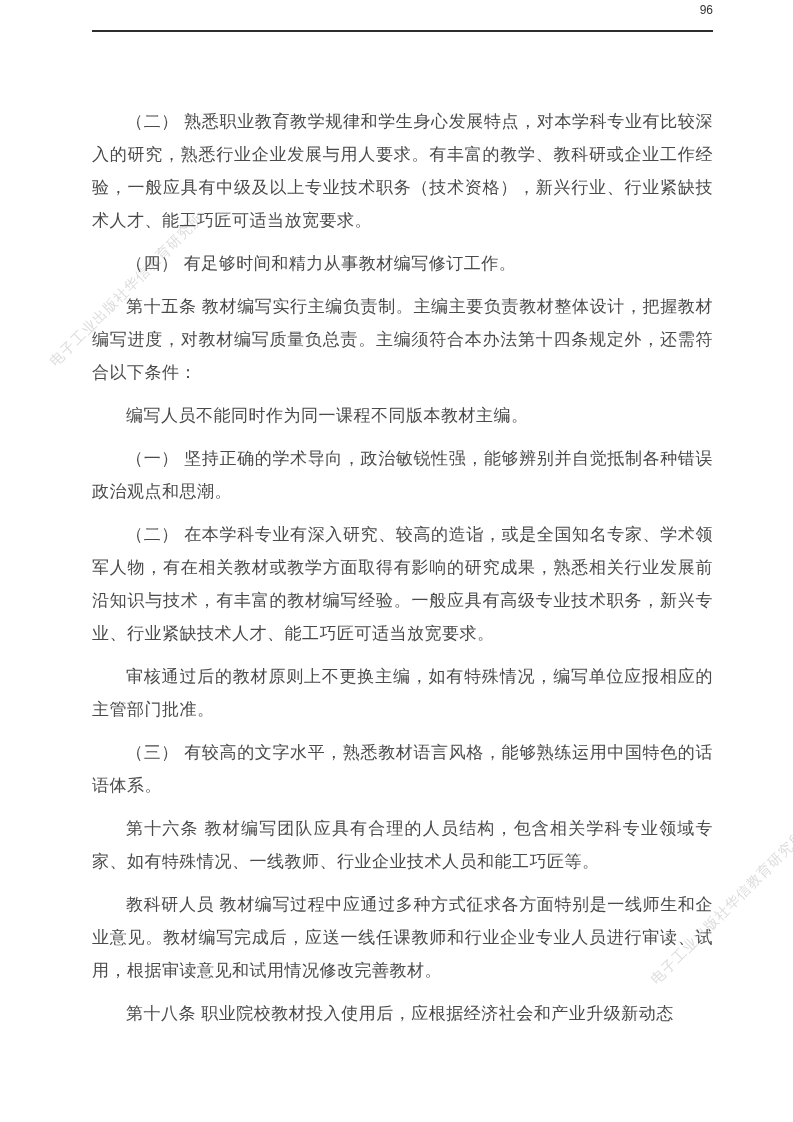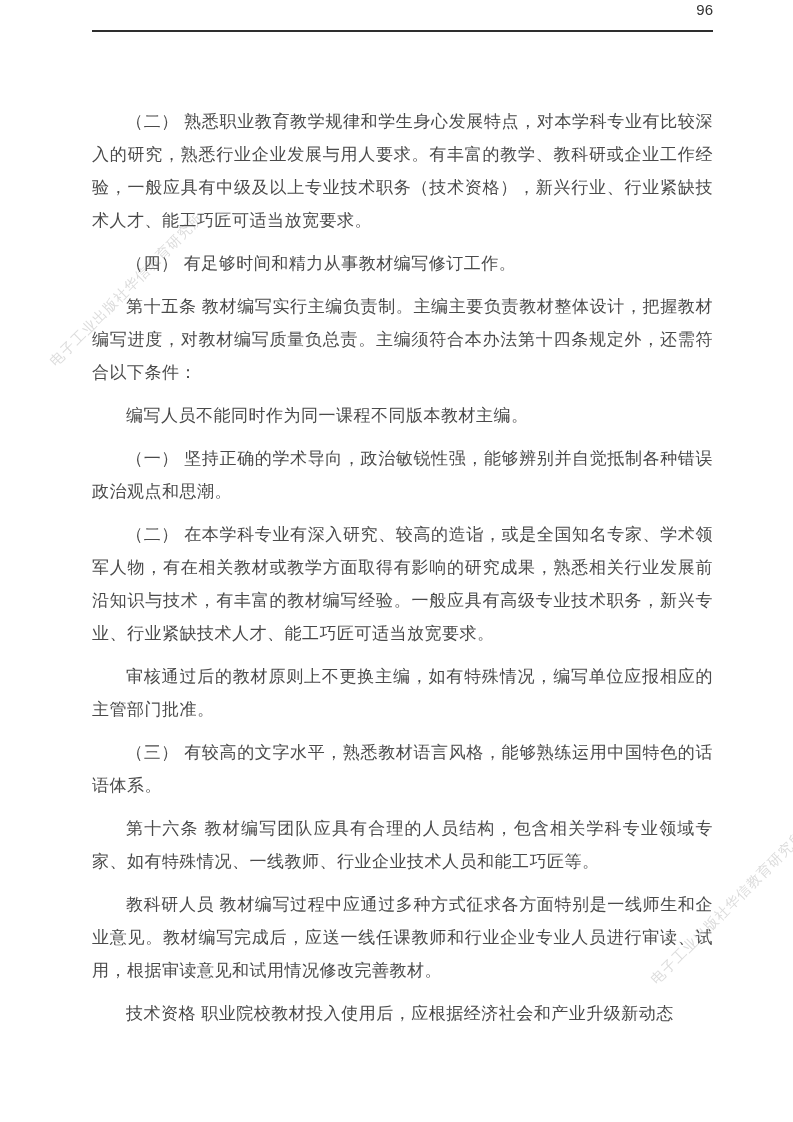--- a/index.html
+++ b/index.html
@@ -11,21 +11,21 @@
   .page{
     position:relative;
     width:793px;height:1122px;
     background:#ffffff;
     overflow:hidden;
     font-family:"Liberation Sans","DejaVu Sans",sans-serif;
   }
   .page-number{
     position:absolute;
     top:2px;right:80px;
-    font-size:15px;
+    font-size:12px;
     line-height:16px;
     color:#333333;
   }
   .header-rule{
     position:absolute;
     top:30px;left:92px;right:80px;
     height:2px;
     background:#2e2e2e;
   }
   .watermark{
@@ -78,16 +78,16 @@
     <p class="para">（二） 熟悉职业教育教学规律和学生身心发展特点，对本学科专业有比较深入的研究，熟悉行业企业发展与用人要求。有丰富的教学、教科研或企业工作经验，一般应具有中级及以上专业技术职务（技术资格），新兴行业、行业紧缺技术人才、能工巧匠可适当放宽要求。</p>
     <p class="para">（四） 有足够时间和精力从事教材编写修订工作。</p>
     <p class="para">第十五条 教材编写实行主编负责制。主编主要负责教材整体设计，把握教材编写进度，对教材编写质量负总责。主编须符合本办法第十四条规定外，还需符合以下条件：</p>
     <p class="para">编写人员不能同时作为同一课程不同版本教材主编。</p>
     <p class="para">（一） 坚持正确的学术导向，政治敏锐性强，能够辨别并自觉抵制各种错误政治观点和思潮。</p>
     <p class="para">（二） 在本学科专业有深入研究、较高的造诣，或是全国知名专家、学术领军人物，有在相关教材或教学方面取得有影响的研究成果，熟悉相关行业发展前沿知识与技术，有丰富的教材编写经验。一般应具有高级专业技术职务，新兴专业、行业紧缺技术人才、能工巧匠可适当放宽要求。</p>
     <p class="para">审核通过后的教材原则上不更换主编，如有特殊情况，编写单位应报相应的主管部门批准。</p>
     <p class="para">（三） 有较高的文字水平，熟悉教材语言风格，能够熟练运用中国特色的话语体系。</p>
     <p class="para">第十六条 教材编写团队应具有合理的人员结构，包含相关学科专业领域专家、如有特殊情况、一线教师、行业企业技术人员和能工巧匠等。</p>
     <p class="para">教科研人员 教材编写过程中应通过多种方式征求各方面特别是一线师生和企业意见。教材编写完成后，应送一线任课教师和行业企业专业人员进行审读、试用，根据审读意见和试用情况修改完善教材。</p>
-    <p class="para">技术资格 职业院校教材投入使用后，应根据经济社会和产业升级新动态</p>
+    <p class="para">第十八条 职业院校教材投入使用后，应根据经济社会和产业升级新动态</p>
   </div>
 
 </div>
 
 </body></html>

